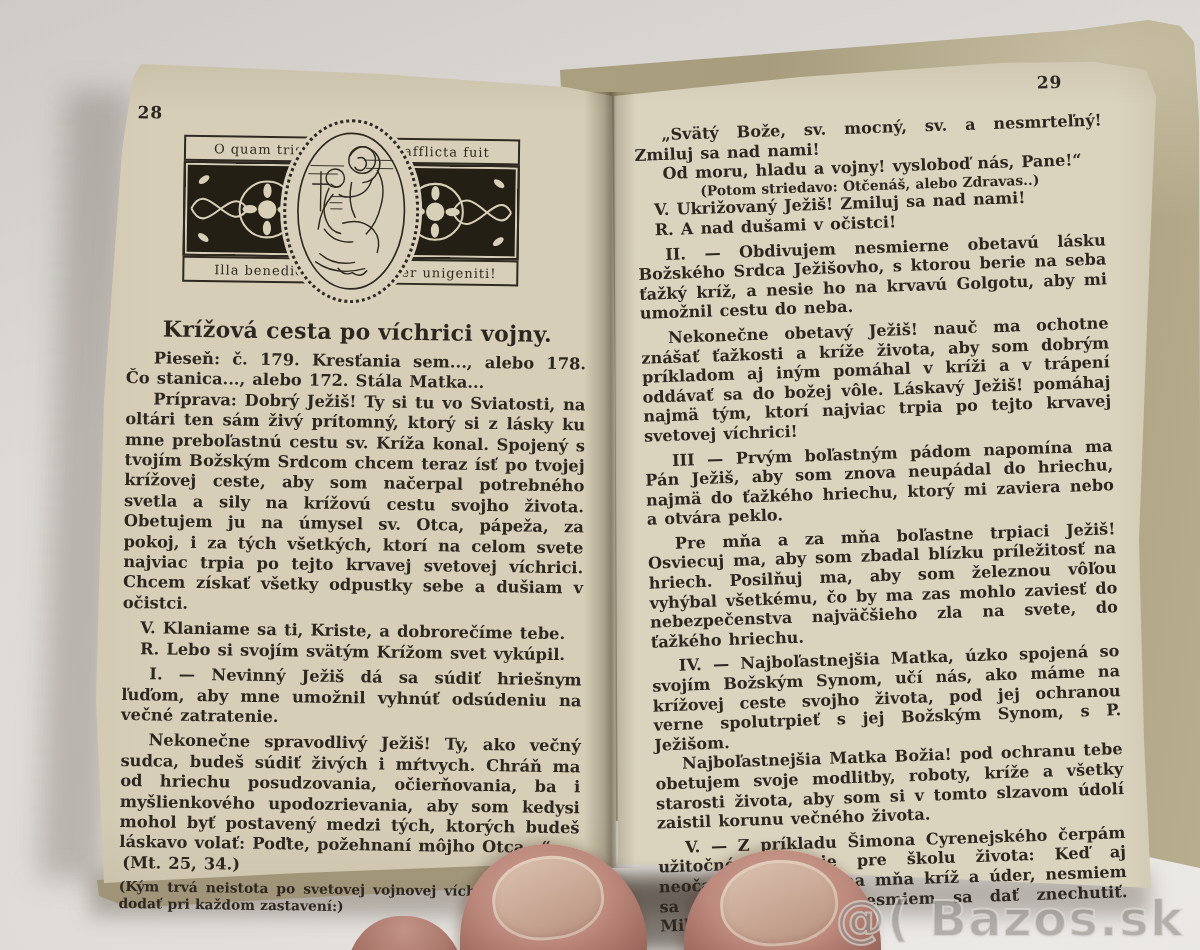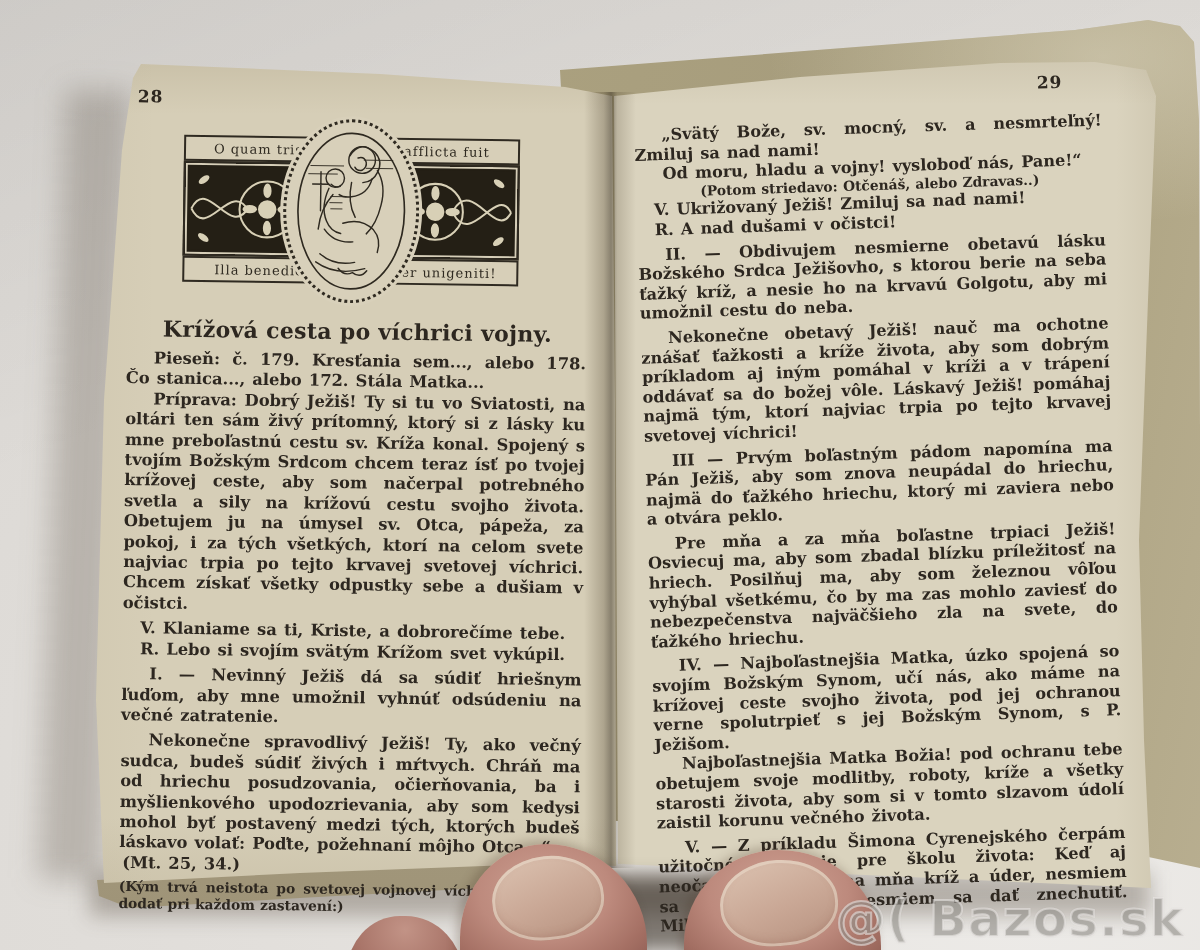--- a/index.html
+++ b/index.html
@@ -52,21 +52,21 @@
       #dad3be;}
   .gutter{position:absolute;left:584px;top:92px;width:52px;height:776px;z-index:5;
     background:linear-gradient(to right, transparent, rgba(50,38,18,0.25) 38%,
                rgba(28,20,8,0.42) 52%, rgba(50,38,18,0.18) 64%, transparent);}
 
   
   .content{position:absolute;z-index:6;color:#2d2720;}
   .content.left{left:128px;top:80px;width:466px;height:810px;transform:rotate(0.8deg);transform-origin:top left;}
   .content.right{left:632px;top:76px;width:470px;height:815px;transform:rotate(-1.9deg);transform-origin:top left;}
   .pagenum{position:absolute;font-size:17px;font-weight:bold;letter-spacing:1px;}
-  .pagenum.pn-left{top:6px;left:10px;}
+  .pagenum.pn-left{top:22px;left:10px;}
   .pagenum.pn-right{top:10px;right:40px;}
 
   .title{position:absolute;top:220px;left:0;width:100%;text-align:center;
     font-size:22px;font-weight:bold;letter-spacing:0.3px;white-space:nowrap;}
 
   .text-block{position:absolute;}
   .tb-left{top:268px;left:2px;right:4px;}
   .tb-right{top:50px;left:0;right:2px;}
   .para{margin:0;text-align:justify;font-weight:bold;word-spacing:1.5px;}
   .tb-left .para{font-size:16.3px;line-height:20.4px;}

